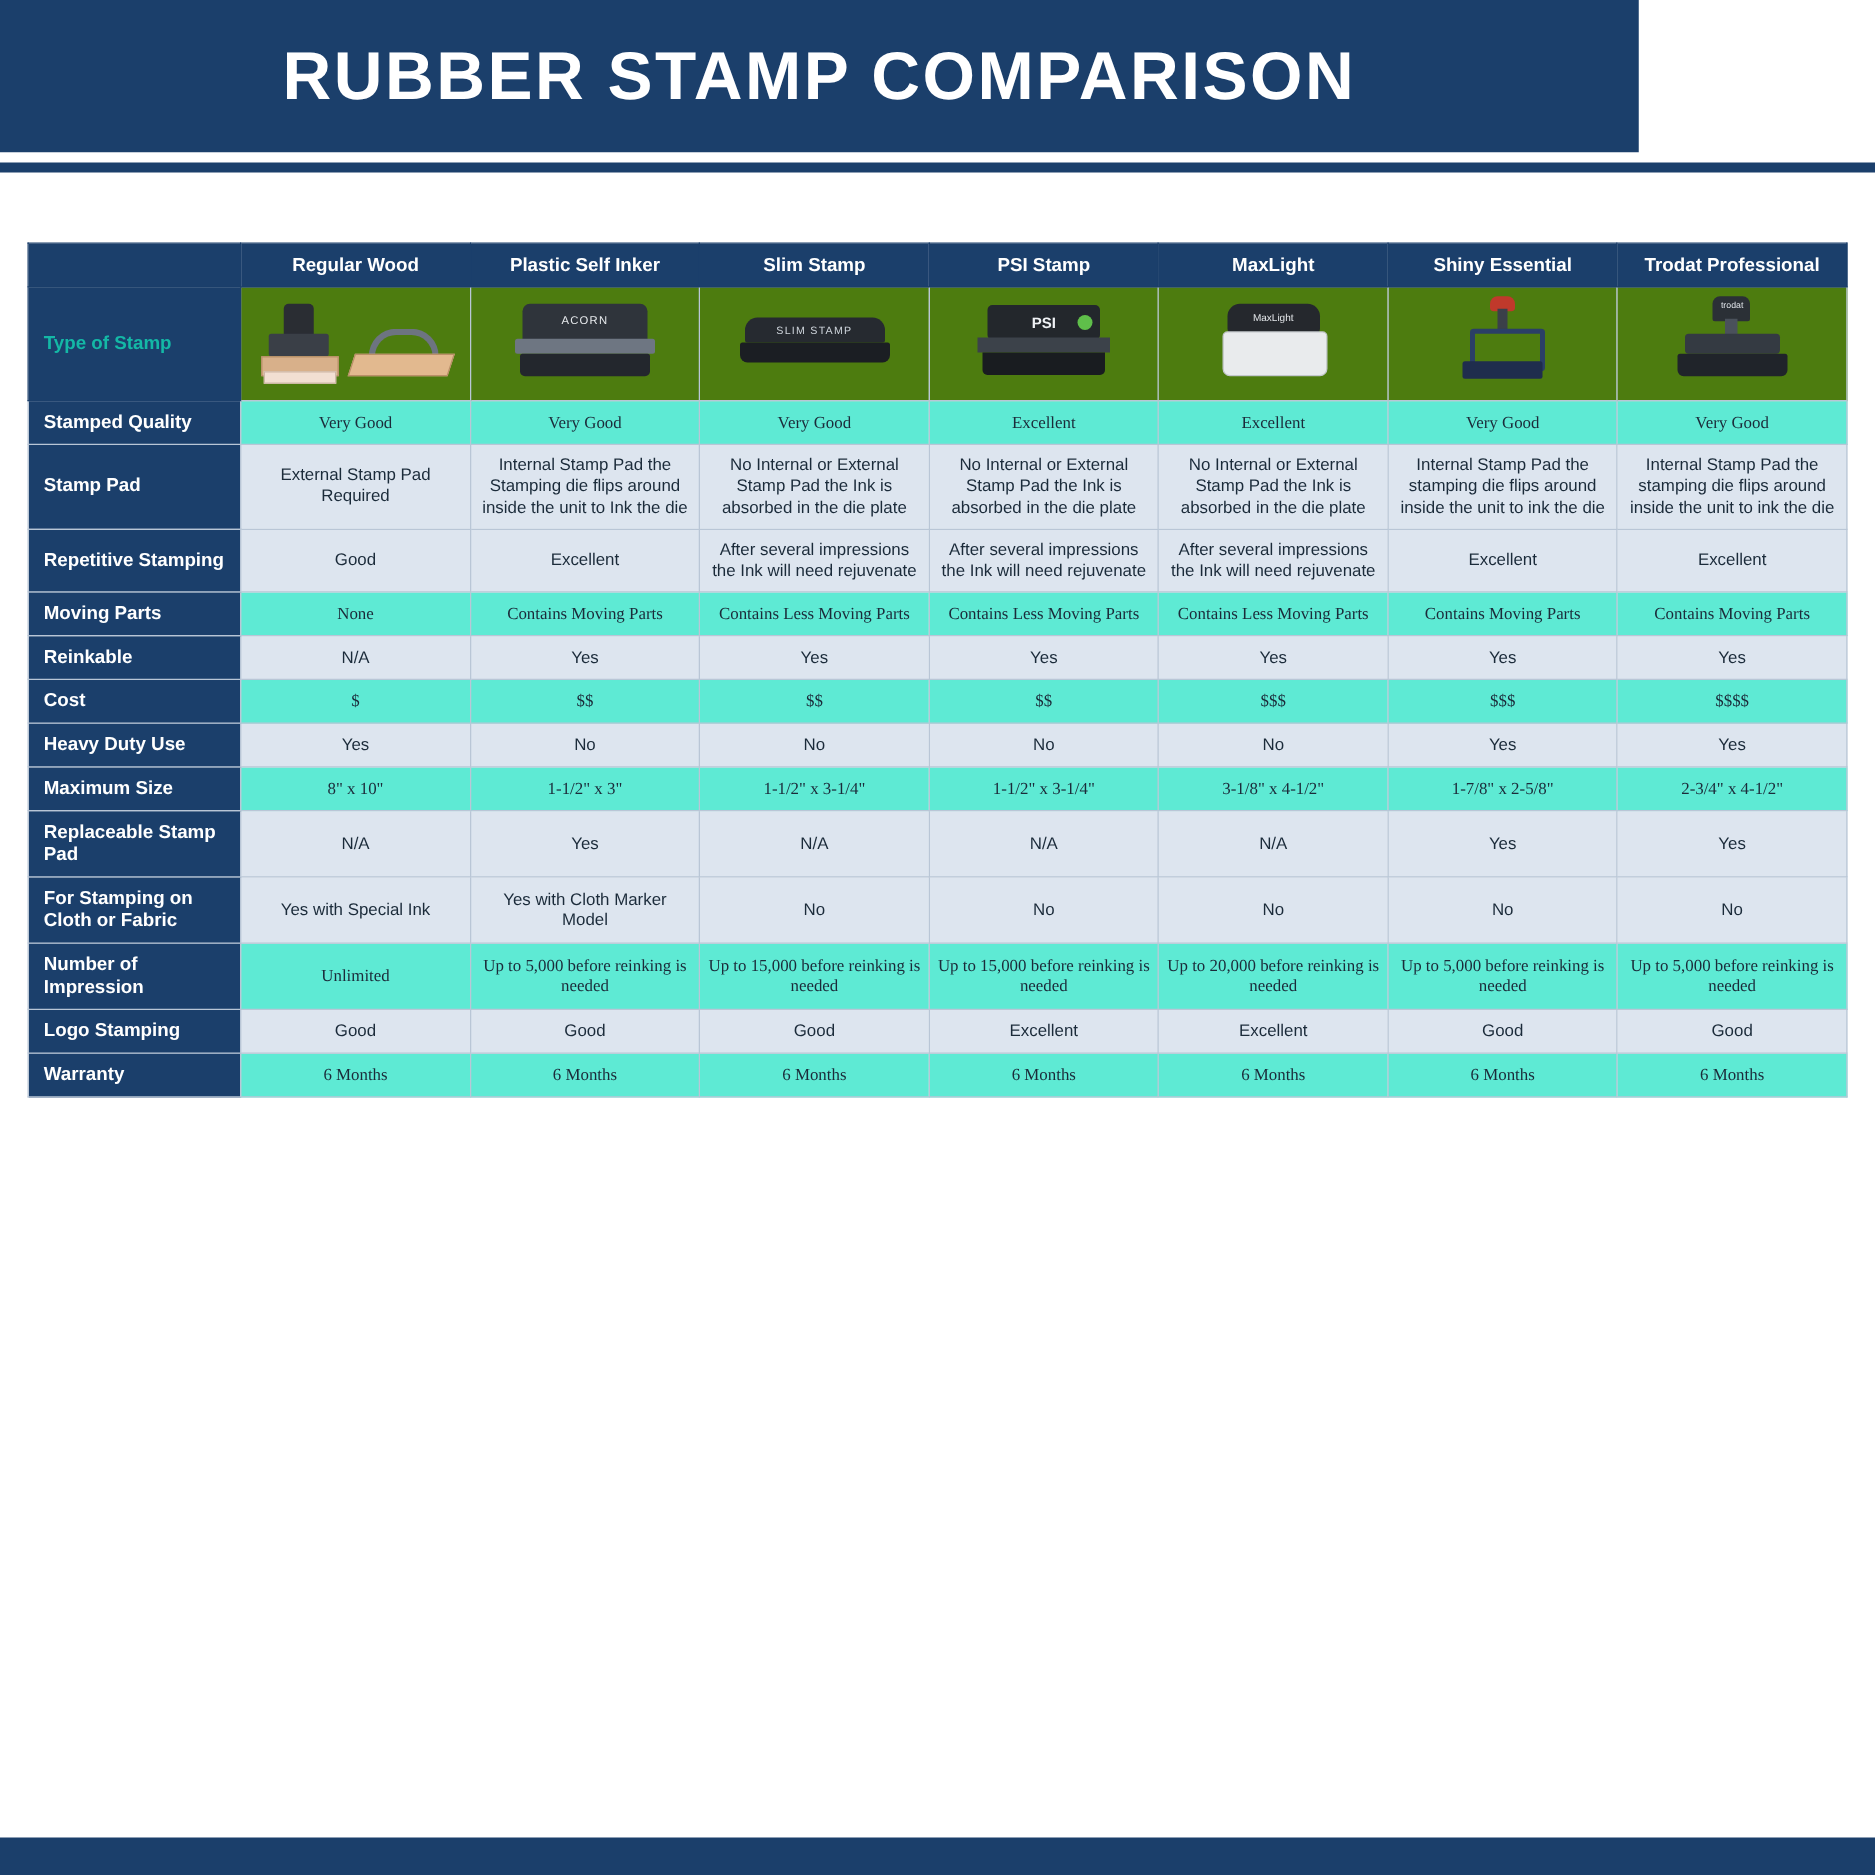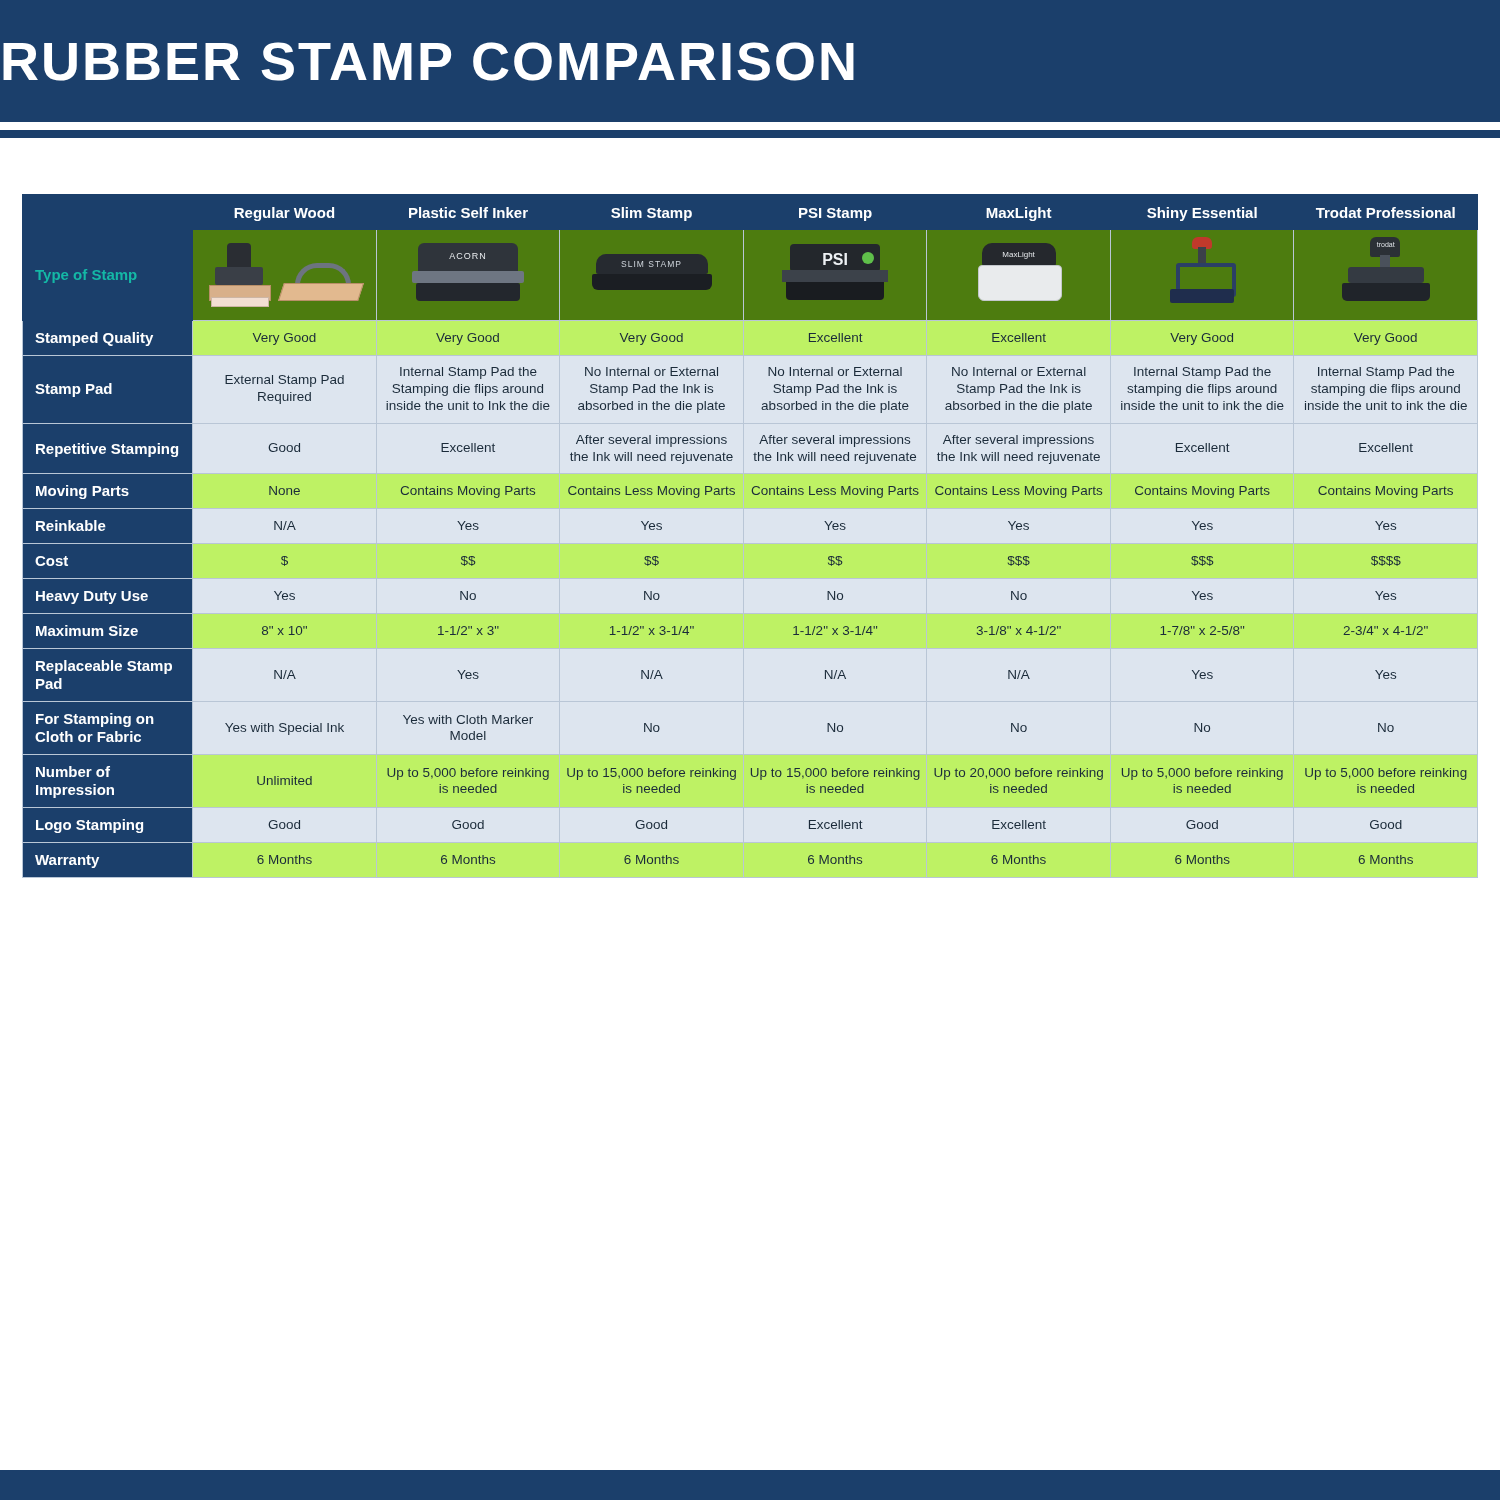--- a/index.html
+++ b/index.html
@@ -12,25 +12,26 @@
     width: 1500px;
     height: 1500px;
     position: relative;
     background: #ffffff;
     overflow: hidden;
   }
   
   .header-band {
     position: absolute;
     top: 0; left: 0;
-    width: 1500px;
+    width: 1311px;
     height: 122px;
     background: #1b3f6b;
     display: flex;
     align-items: center;
+    justify-content: center;
   }
   .header-title {
     color: #ffffff;
     font-size: 54px;
     font-weight: bold;
     letter-spacing: 2px;
     text-align: center;
     line-height: 1;
   }
   .header-rule {
@@ -119,21 +120,21 @@
     border: 1px solid #1b3f6b;
   }
   td.cell {
     font-size: 13.5px;
     color: #1b2b3a;
     text-align: center;
     vertical-align: middle;
     padding: 8px 6px;
     line-height: 1.25;
   }
-  tr.light td.cell { background: #bef264; }
+  tr.light td.cell { background: #5eead4; font-family: Liberation Serif, serif; }
   tr.dark td.cell  { background: #dde5ef; }
 
   
   .stamp-art { display: inline-block; position: relative; }
 
   
   .wood-pair { display: flex; align-items: flex-end; justify-content: center; gap: 12px; }
   .wood-stamp { position: relative; width: 60px; height: 64px; }
   .wood-handle {
     position: absolute; left: 18px; top: 0; width: 24px; height: 26px;
@@ -205,21 +206,21 @@
   .psi2-mid {
     position: absolute; left: 2px; top: 28px; width: 106px; height: 12px;
     background: #3c424a;
   }
   .psi2-bot {
     position: absolute; left: 6px; top: 40px; width: 98px; height: 18px;
     background: #191c20; border-radius: 0 0 4px 4px;
   }
   .psi2-logo {
     position: absolute; left: 32px; top: 9px; width: 46px;
-    color: #eef1f4; font-size: 16px; font-weight: bold; text-align: center;
+    color: #eef1f4; font-size: 12px; font-weight: bold; text-align: center;
   }
   .psi2-dot {
     position: absolute; left: 82px; top: 10px; width: 12px; height: 12px;
     background: #5fbf4a; border-radius: 50%;
   }
 
   
   .ml-box { position: relative; width: 86px; height: 64px; }
   .ml-top {
     position: absolute; left: 6px; top: 2px; width: 74px; height: 24px;

